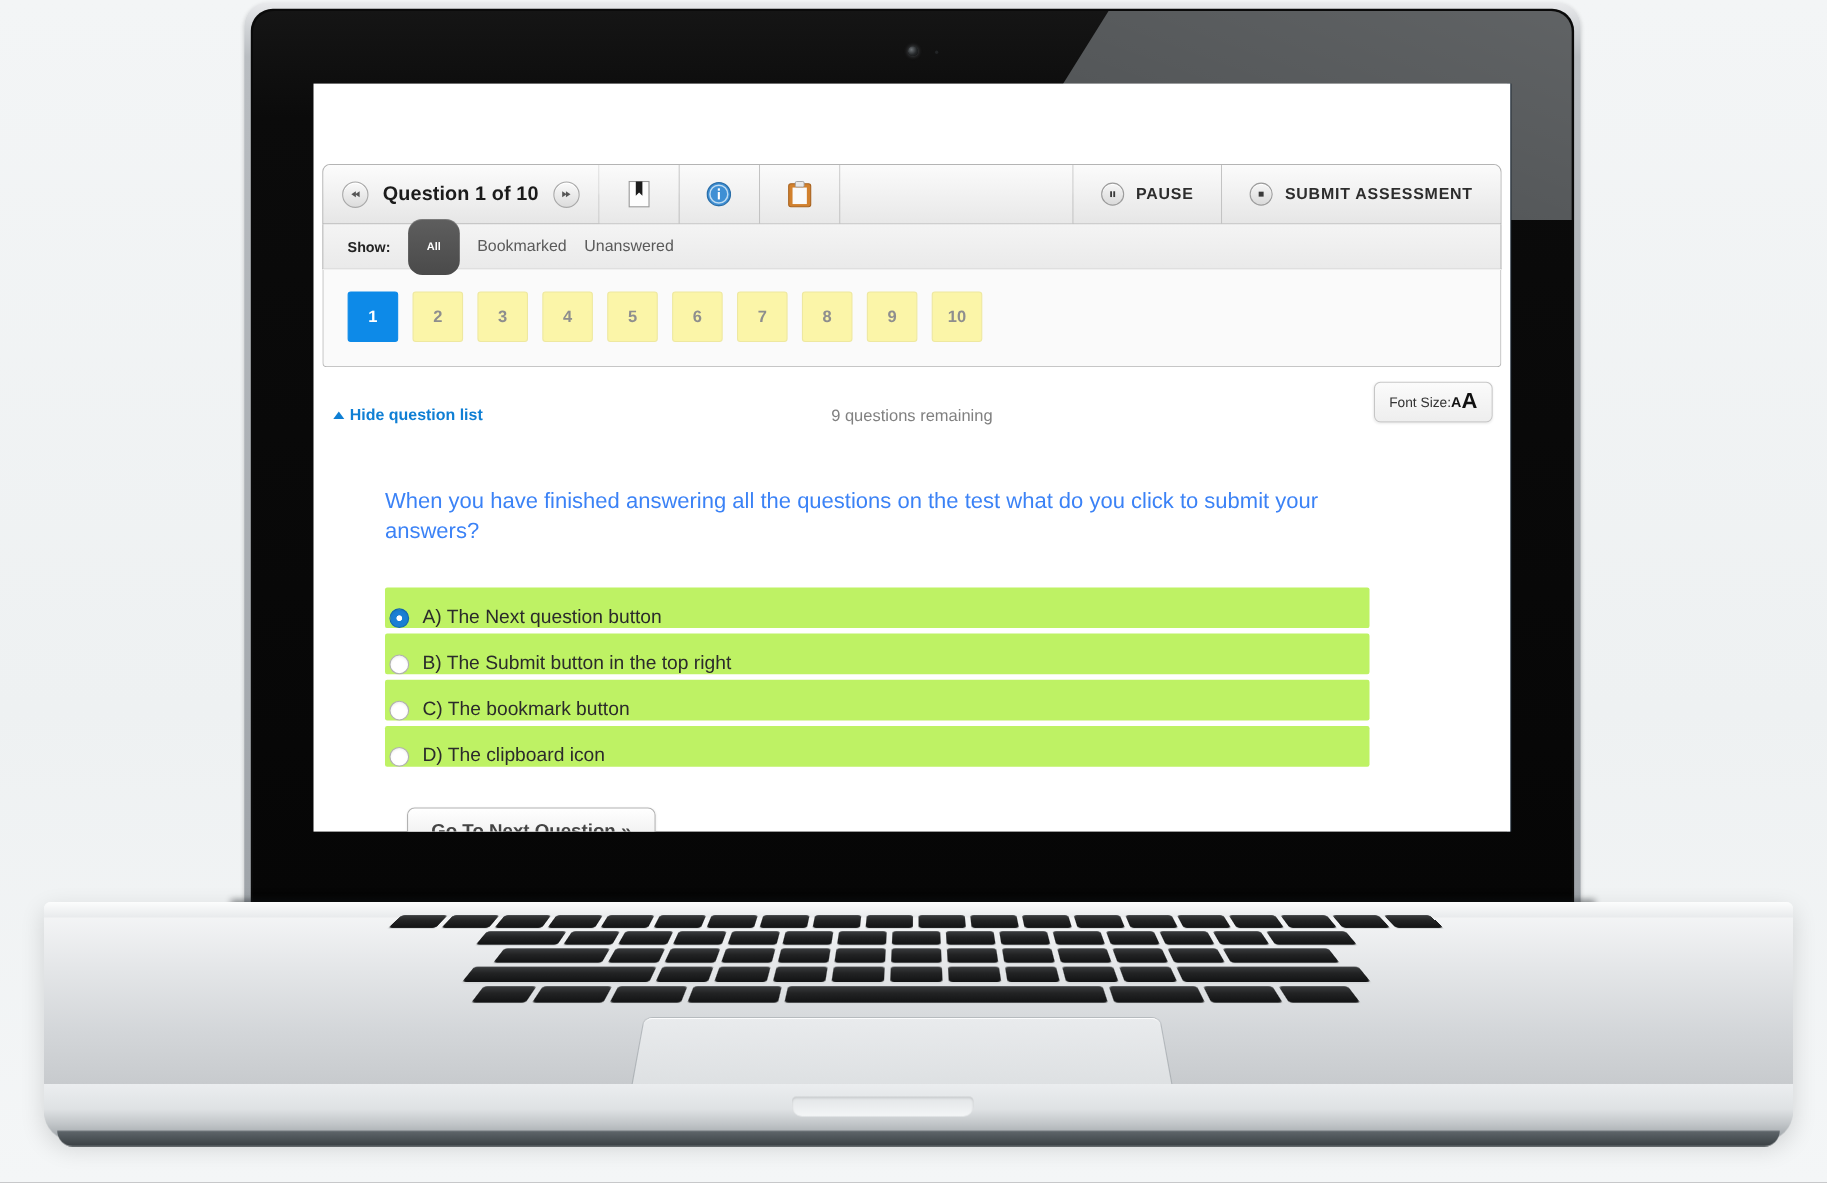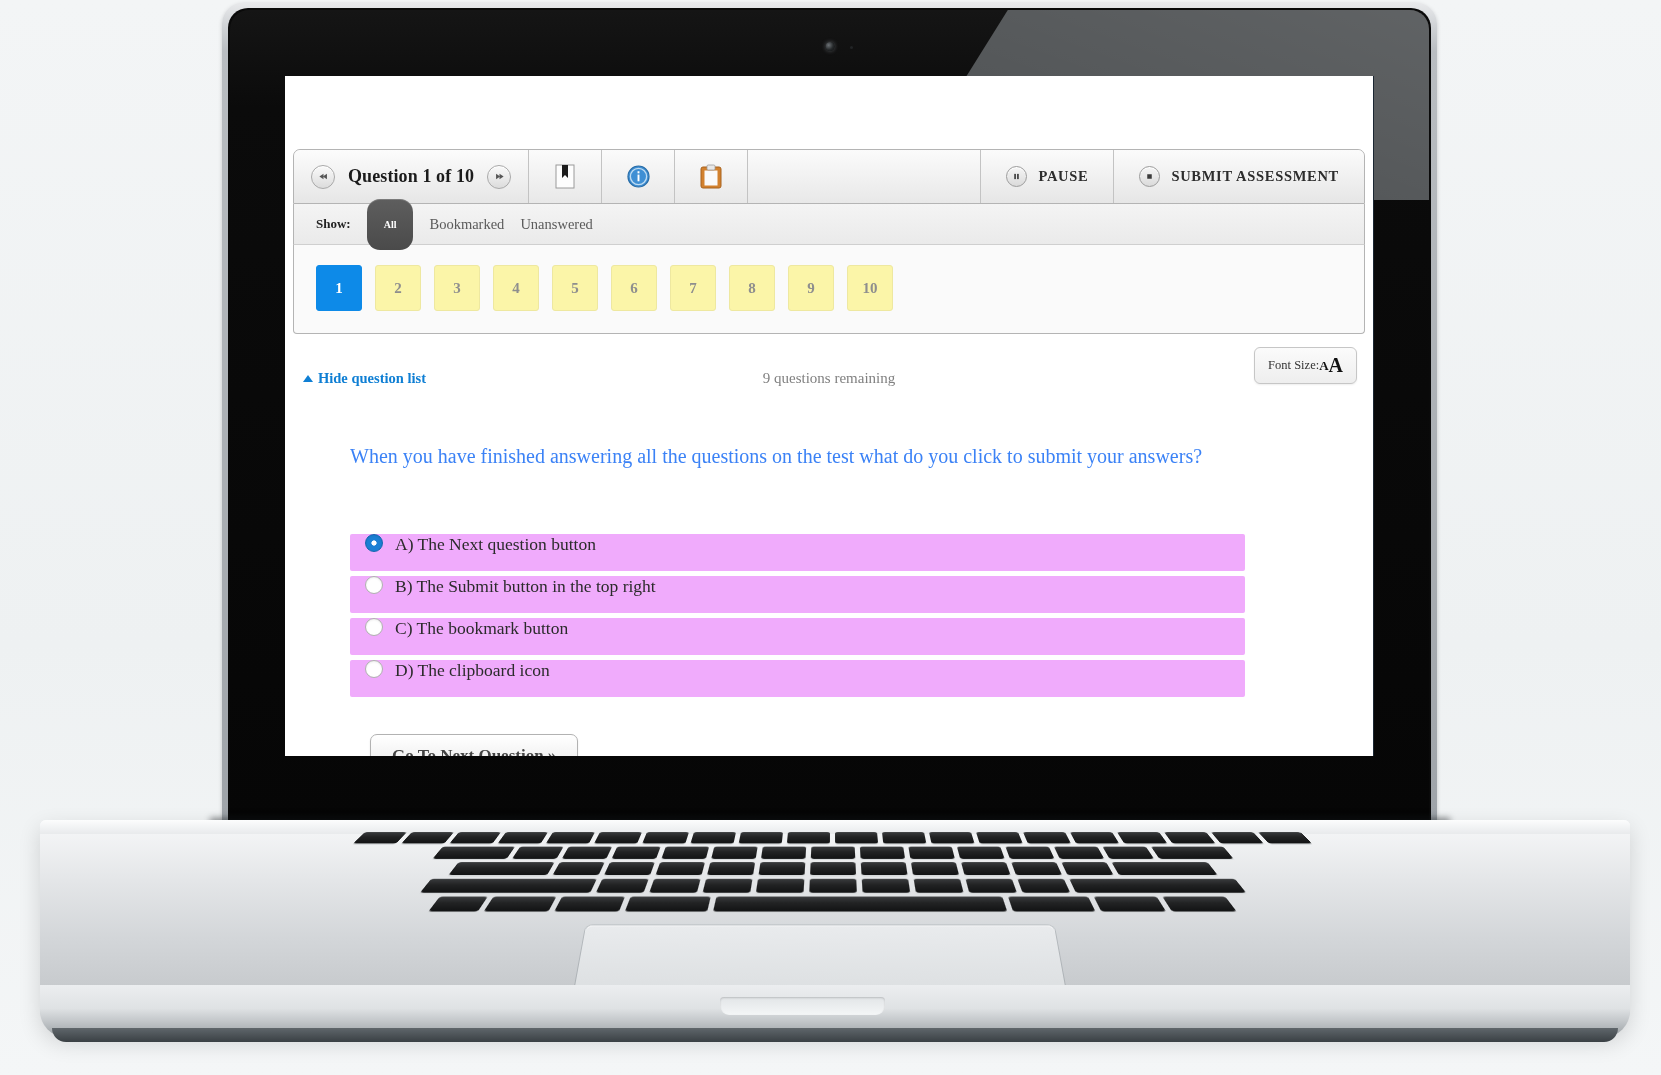--- a/index.html
+++ b/index.html
@@ -120,21 +120,21 @@
   .kbd-row{ display:flex; gap:5px; margin-bottom:5px; justify-content:center; }
   .key{
     height:19px; border-radius:3px;
     background:linear-gradient(180deg,#3a3c3e 0%,#212223 45%,#121314 100%);
     box-shadow: 0 2px 0 #d6d9db, inset 0 1px 0 rgba(255,255,255,.08);
     flex: 0 0 auto;
   }
   .k1{width:42px}.k2{width:55px}.k3{width:70px}.k4{width:90px}.k5{width:150px}.k6{width:250px}
 
   
-  .app{ position:absolute; left:0; top:0; width:1088px; height:492px;font-family:Liberation Serif, serif; }
+  .app{ position:absolute; left:0; top:0; width:1088px; height:492px; }
 
   .toolbar-wrap{ position:absolute; left:8px; top:73px; width:1072px; }
   .toolbar{
     display:flex; align-items:stretch; height:53px;
     background:linear-gradient(180deg,#fdfdfd 0%,#f0f0f0 48%,#e3e3e3 52%,#d9d9d9 100%);
     border:1px solid #b4b4b4; border-radius:7px 7px 0 0;
     box-shadow: inset 0 1px 0 #fff;
   }
   .tb-nav{
     display:flex; align-items:center; gap:13px; padding:0 17px;
@@ -224,23 +224,23 @@
   .fs-label{font-size:12.5px;color:#333;}
   .fs-a-sm{font-size:13px;color:#111;font-weight:bold;}
   .fs-a-lg{font-size:20px;color:#111;font-weight:bold;}
 
   .question{
     position:absolute; left:65px; top:352px; width:880px;
     font-size:20px; line-height:1.36; color:#3b82f6;margin-top:15px;
   }
   .options{ position:absolute; left:65px; top:458px; width:895px; }
   .option{
-    display:flex;align-items:flex-start;gap:12px;
-    height:37px;padding:0 15px;margin-bottom:5px;
-    background:#f0abfc; border-radius:2px;
+    display:flex;align-items:flex-end;gap:12px;
+    height:37px;padding:0 4px;margin-bottom:5px;
+    background:#bef264; border-radius:2px;
     font-size:17.5px;color:#2b2b2b;
   }
   .radio{
     width:16px;height:16px;border-radius:50%;
     background:#fff;border:1px solid #b0b0b0; flex:0 0 auto;
     box-shadow: inset 0 1px 2px rgba(0,0,0,.08);
   }
   .radio.sel{
     background:radial-gradient(circle, #fff 0 20%, #1a7fd4 26% 100%);
     border-color:#1266ad;

